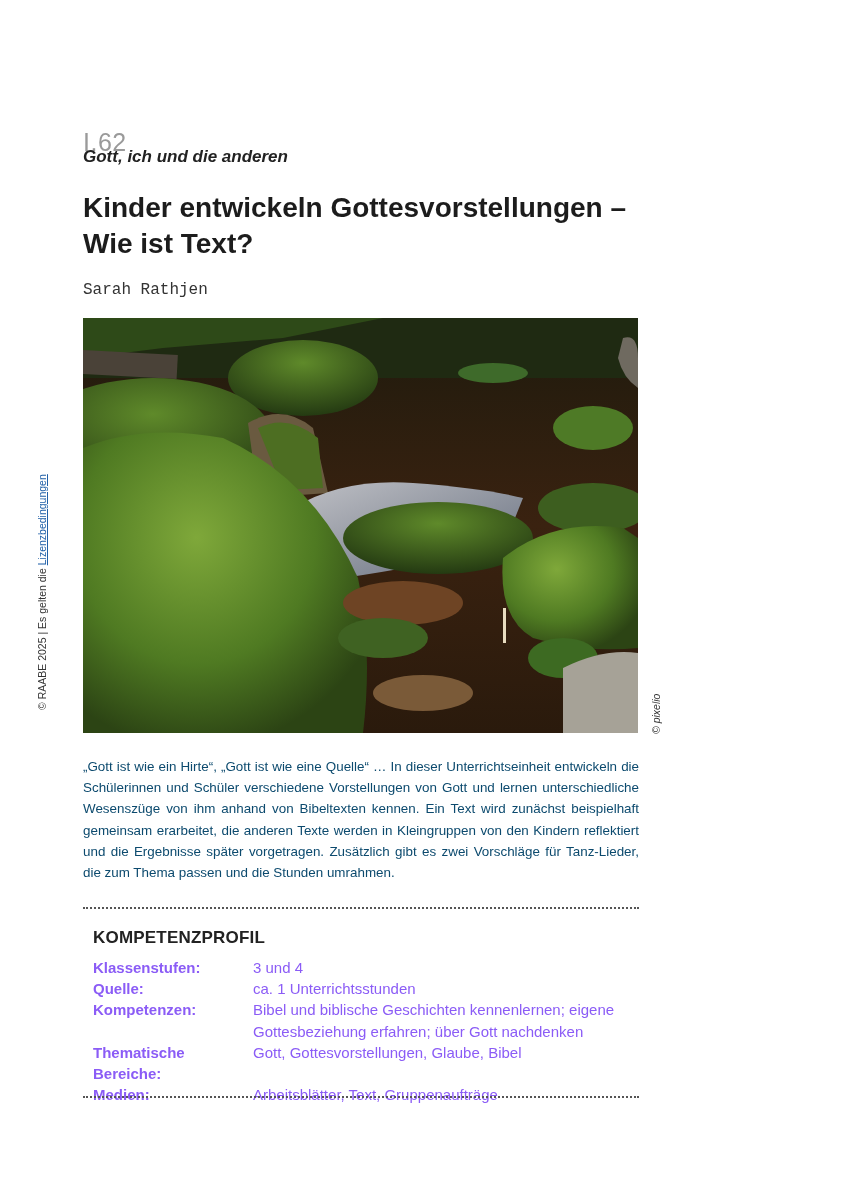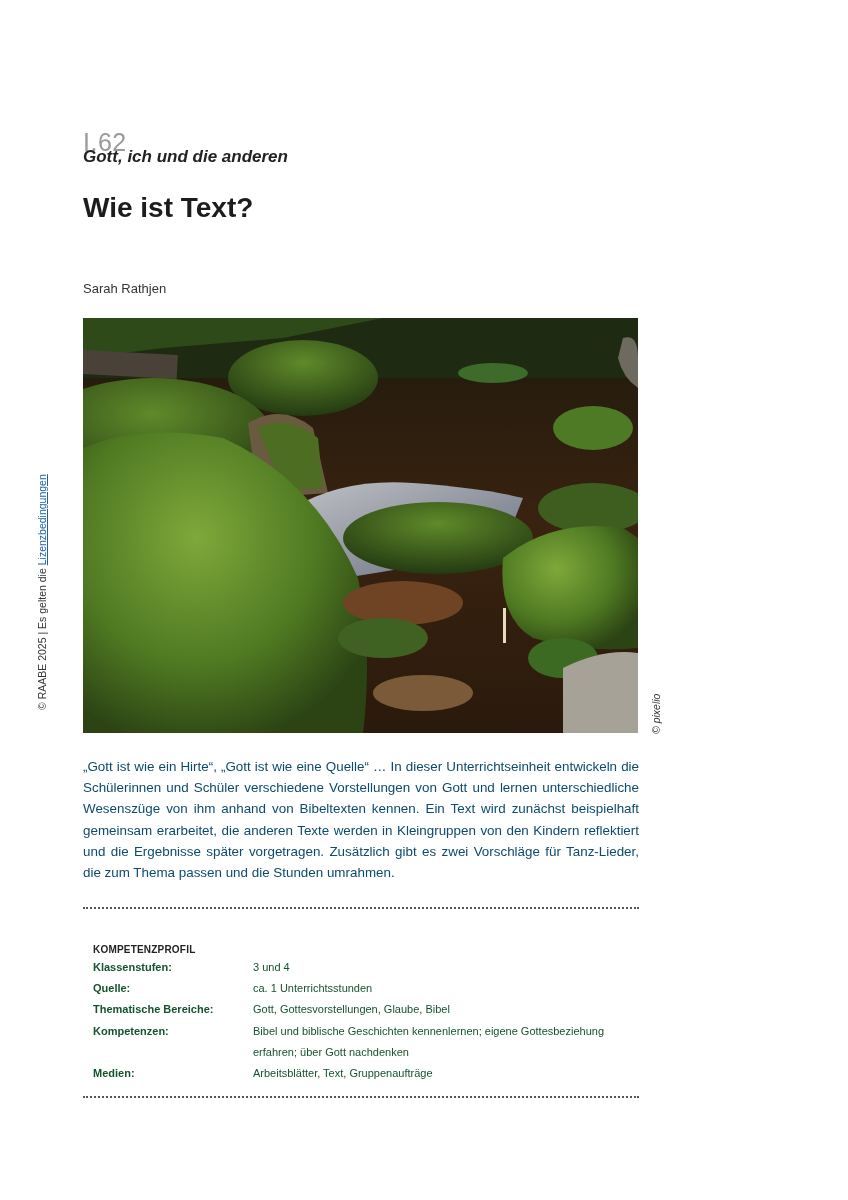--- a/index.html
+++ b/index.html
@@ -2,38 +2,39 @@
 <html><head>
 <meta charset="utf-8">
 <style>
   html, body { margin:0; padding:0; }
   body { width:848px; height:1200px; background:#ffffff; position:relative; overflow:hidden;
          font-family:"Liberation Sans", sans-serif; color:#1f1f1f; }
   .abs { position:absolute; }
   .code { left:83px; top:96px; font-size:25px; color:#9a9a9a; letter-spacing:0.5px;margin-top:32px; }
   .series { left:83px; top:147px; font-size:17px; font-weight:bold; color:#222;font-style:italic; }
   .title { left:83px; top:190px; font-size:28px; font-weight:bold; line-height:36px; color:#1c1c1c; width:560px; }
-  .author { left:83px; top:281px; font-size:13px; color:#333; }
+  .author { left:83px; top:281px; font-size:16px; color:#333;font-family:Liberation Mono, monospace; }
   .side { left:36px; top:710px; transform-origin:0 0; transform:rotate(-90deg); font-size:10.5px; color:#333; white-space:nowrap; }
   .side .link { color:#1f5fa8; text-decoration:underline; }
   .photo { left:83px; top:318px; width:555px; height:415px; overflow:hidden; background:#1b1a10; }
   .credit { left:650px; top:734px; transform-origin:0 0; transform:rotate(-90deg); font-size:10.5px; font-style:italic; color:#333; white-space:nowrap; }
   .intro { left:83px; top:756px; width:556px; font-size:13.4px; line-height:21.2px; color:#0c4a6e; text-align:justify; }
   .dots { left:83px; width:556px; height:0; border-top:2px dotted #555; }
-  .box-head { left:93px; top:928px; font-size:10px; font-weight:bold; color:#222; letter-spacing:0.2px;margin-top:16px; }
-  .profile { left:93px; top:957px; width:540px; font-size:11px; line-height:21.2px; color:#14532d; border-collapse:collapse; }
+  .box-head { left:93px; top:928px; font-size:17px; font-weight:bold; color:#222; letter-spacing:0.2px; }
+  .profile { left:93px; top:957px; width:540px; font-size:15px; line-height:21.2px; color:#8b5cf6; border-collapse:collapse; }
   .profile td { padding:0; vertical-align:top; }
   .profile td.k { width:160px; font-weight:bold; }
 </style>
 </head>
 <body>
 
 <div class="abs code">I.62</div>
 <div class="abs series">Gott, ich und die anderen</div>
 <div class="abs title">
+  <div>Kinder entwickeln Gottesvorstellungen –</div>
   <div>Wie ist Text?</div>
 </div>
 <div class="abs author">Sarah Rathjen</div>
 
 <div class="abs side">
   <span>© RAABE 2025 | Es gelten die </span><span class="link">Lizenzbedingungen</span>
 </div>
 
 <div class="abs photo">
   <svg width="555" height="415" viewBox="0 0 555 415">
@@ -91,26 +92,26 @@
   <tbody>
       <tr>
         <td class="k">Klassenstufen:</td>
         <td>3 und 4</td>
       </tr>
   <tr>
         <td class="k">Quelle:</td>
         <td>ca. 1 Unterrichtsstunden</td>
       </tr>
   <tr>
+        <td class="k">Kompetenzen:</td>
+        <td>Bibel und biblische Geschichten kennenlernen; eigene Gottesbeziehung erfahren; über Gott nachdenken</td>
+      </tr>
+  <tr>
         <td class="k">Thematische Bereiche:</td>
         <td>Gott, Gottesvorstellungen, Glaube, Bibel</td>
-      </tr>
-  <tr>
-        <td class="k">Kompetenzen:</td>
-        <td>Bibel und biblische Geschichten kennenlernen; eigene Gottesbeziehung erfahren; über Gott nachdenken</td>
       </tr>
   <tr>
         <td class="k">Medien:</td>
         <td>Arbeitsblätter, Text, Gruppenaufträge</td>
       </tr>
 </tbody>
   </table>
 <div class="abs dots" style="top:1096px;"></div>
 
 </body></html>

